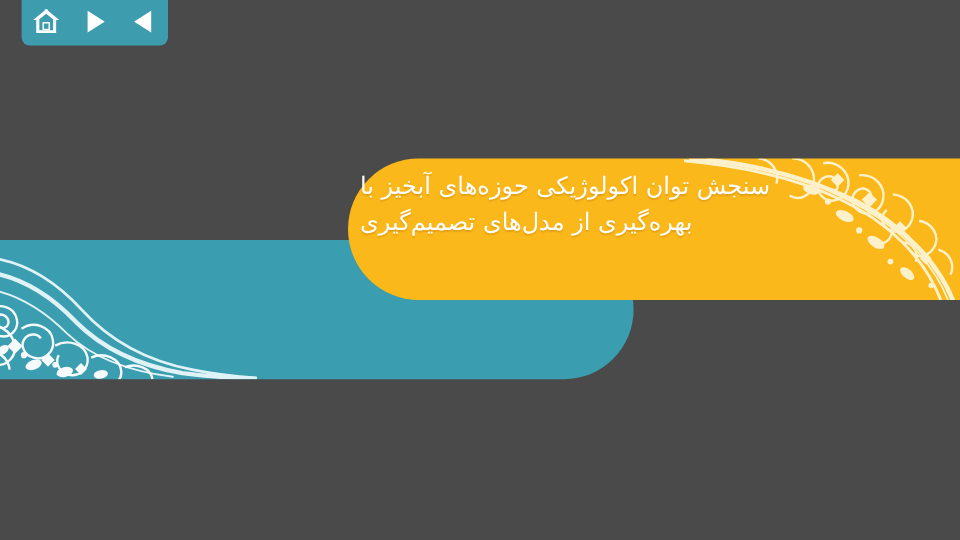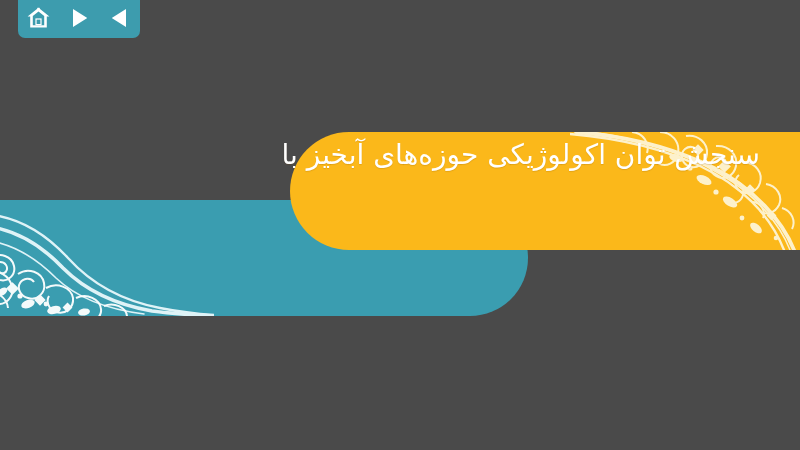--- a/index.html
+++ b/index.html
@@ -92,21 +92,21 @@
   
   #title-block {
     position: absolute;
     left: 300px;
     top: 140px;
     width: 460px;
     z-index: 30;
     text-align: left;
     direction: rtl;
     color: #ffffff;
-    font-size: 28px;
+    font-size: 20px;
     line-height: 30px;
     font-weight: normal;
     text-shadow: 0 1px 1px rgba(120,70,0,0.18);
   }
   #title-block .tline { display: block; white-space: nowrap; }
 </style>
 </head>
 <body>
 
 <div id="stage">
@@ -174,20 +174,21 @@
         <circle cx="146" cy="60" r="2.6"></circle>
         <circle cx="172" cy="86" r="2.4"></circle>
         <circle cx="120" cy="36" r="2.6"></circle>
         <circle cx="206" cy="106" r="2.3"></circle>
       </g>
     </svg>
   </div>
 
   <div id="title-block">
     <span class="tline">سنجش توان اکولوژیکی حوزه‌های آبخیز با</span>
+    <span class="tline">بهره‌گیری از مدل‌های تصمیم‌گیری</span>
   </div>
 
   <div id="navbar">
     <button class="nav-btn" aria-label="previous">
       <span>
         <svg width="17" height="20" viewBox="0 0 17 20" aria-hidden="true">
           <path d="M15,1 L15,19 L1.5,10.6 Q0.2,10 1.5,9.4 Z" fill="#ffffff"></path>
         </svg>
       </span>
     </button>

